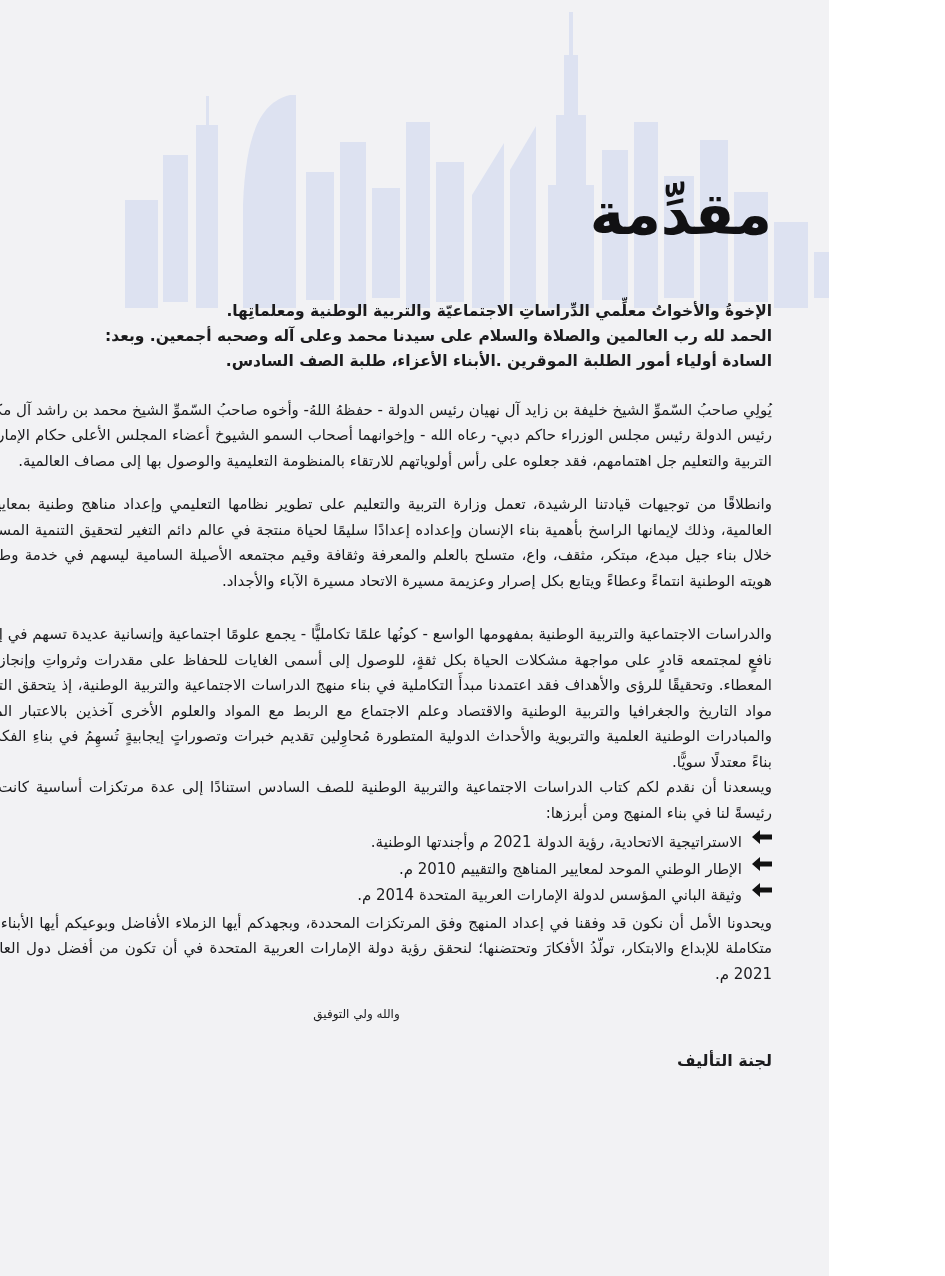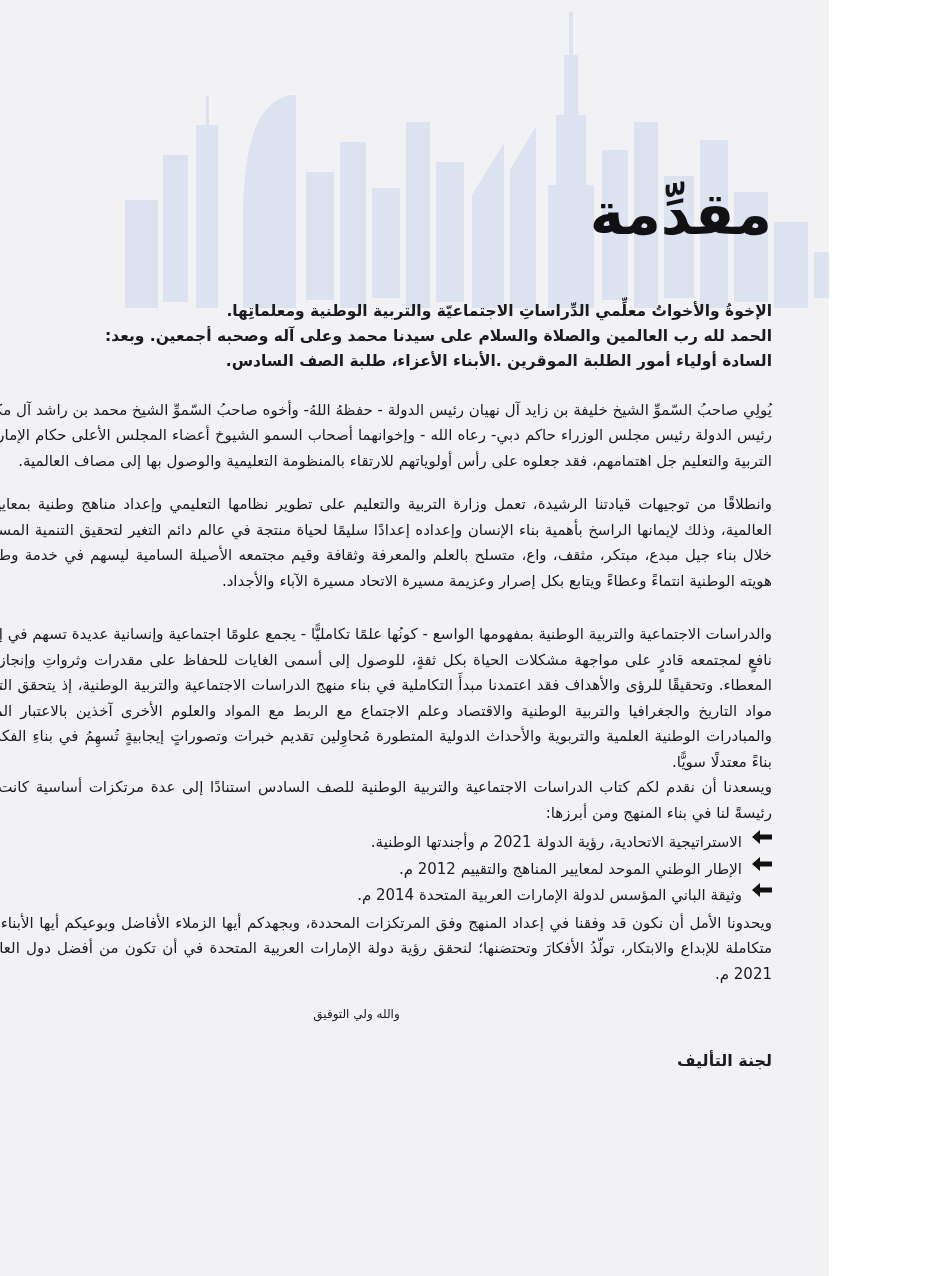--- a/index.html
+++ b/index.html
@@ -147,21 +147,21 @@
               </svg>
           </span>
           <span>الاستراتيجية الاتحادية، رؤية الدولة 2021 م وأجندتها الوطنية.</span>
         </div>
         <div class="bullet-row">
           <span class="arrow">
             <svg width="20" height="14" viewBox="0 0 20 14">
                 <polygon points="20,4.5 8,4.5 8,0 0,7 8,14 8,9.5 20,9.5" fill="#111111"></polygon>
               </svg>
           </span>
-          <span>الإطار الوطني الموحد لمعايير المناهج والتقييم 2012 م.</span>
+          <span>الإطار الوطني الموحد لمعايير المناهج والتقييم 2010 م.</span>
         </div>
         <div class="bullet-row">
           <span class="arrow">
             <svg width="20" height="14" viewBox="0 0 20 14">
                 <polygon points="20,4.5 8,4.5 8,0 0,7 8,14 8,9.5 20,9.5" fill="#111111"></polygon>
               </svg>
           </span>
           <span>وثيقة الباني المؤسس لدولة الإمارات العربية المتحدة 2014 م.</span>
         </div>
       </div>

